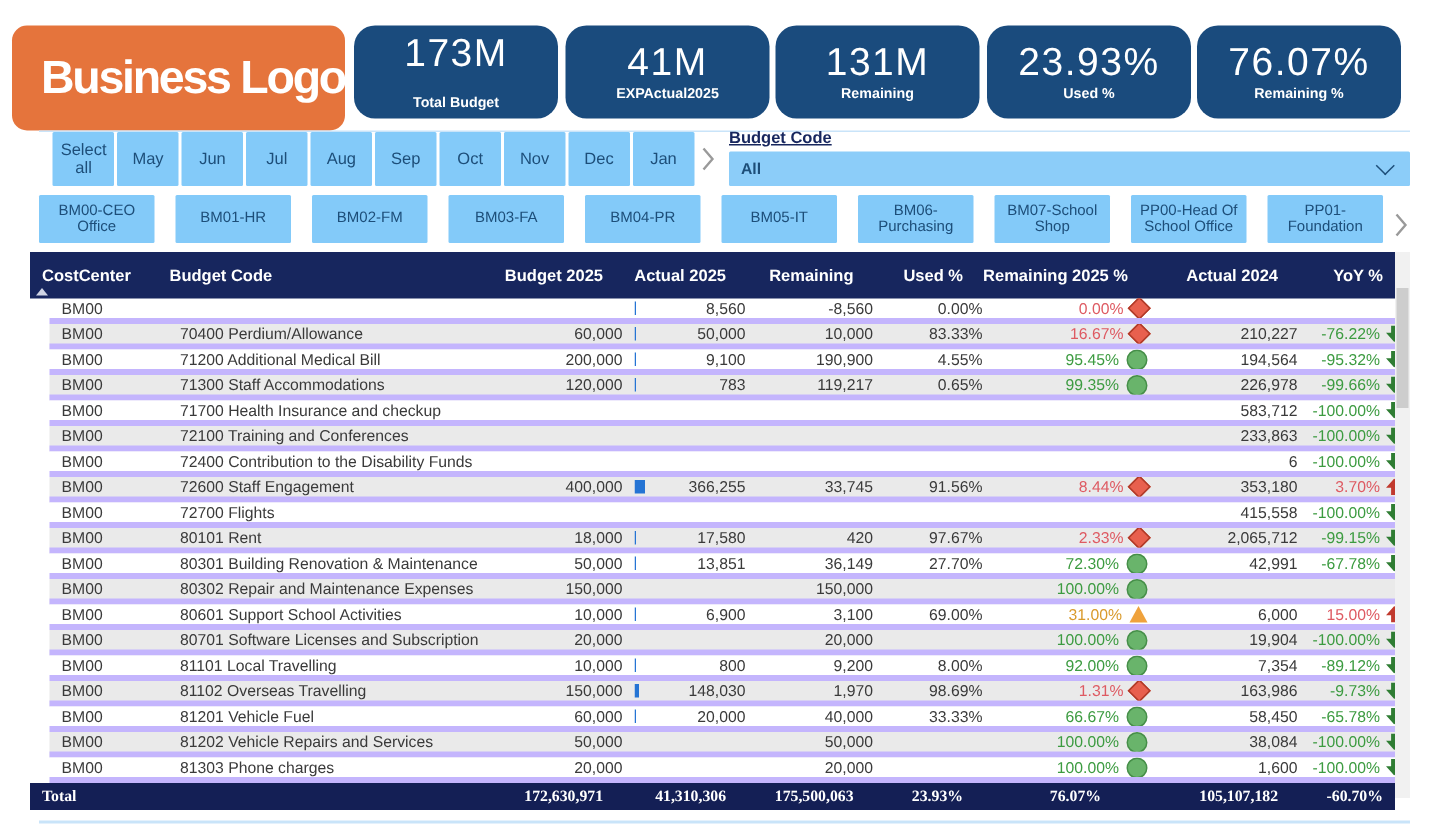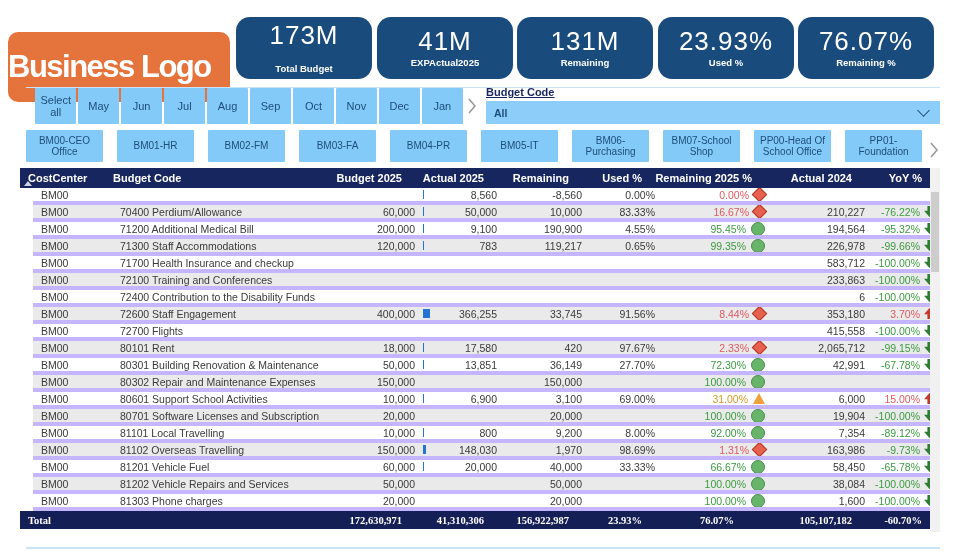--- a/index.html
+++ b/index.html
@@ -1,21 +1,21 @@
 <!DOCTYPE html>
 <html><head>
 <meta charset="utf-8">
 <style>
   html,body{margin:0;padding:0;background:#fff;}
   .canvas{position:relative;width:960px;height:551px;background:#ffffff;
           font-family:"Liberation Sans",sans-serif;overflow:hidden;}
 
   
   .logo{position:absolute;left:8px;top:17px;width:222px;height:70px;background:#E5743C;
-        border-radius:10px;display:flex;align-items:center;justify-content:flex-start;margin-top:15px;}
+        border-radius:10px;display:flex;align-items:center;justify-content:flex-end;}
   .logo span{color:#fff;font-size:31px;font-weight:800;letter-spacing:-1.5px;white-space:nowrap;}
 
   .kpi{position:absolute;top:17px;width:136px;height:62px;background:#1A4B7D;border-radius:14px;
        display:flex;flex-direction:column;align-items:center;justify-content:center;color:#fff;}
   .kpi .v{font-size:26px;letter-spacing:1px;line-height:1.05;}
   .kpi .l{font-size:9.5px;font-weight:700;margin-top:2px;}
 
   
   .hline{position:absolute;height:1px;background:#c9e4f9;}
   .months{position:absolute;left:35px;top:88px;width:428px;height:36px;display:flex;gap:1.5px;}
@@ -31,21 +31,21 @@
   .chev-down{width:8px;height:8px;border-right:1.6px solid #1D4E79;border-bottom:1.6px solid #1D4E79;
              transform:rotate(45deg);margin-right:12px;margin-top:-4px;}
 
   .ccs{position:absolute;left:26px;top:130px;width:896px;height:32px;display:flex;gap:14px;}
   .ccbtn{flex:1;background:#83CAF9;color:#1D4E79;font-size:10px;display:flex;align-items:center;
          justify-content:center;text-align:center;line-height:1.15;cursor:pointer;border-radius:1px;padding:0 2px;}
 
   
   .tbl{position:absolute;left:20px;top:168px;width:910px;}
   .grid{display:grid;grid-template-columns:85px 230px 75px 82px 85px 73px 110px 100px 70px;}
-  .thead{background:#17265E;color:#fff;font-weight:700;font-size:11px;height:20px;position:relative;}
+  .thead{background:#17265E;color:#fff;font-weight:700;font-size:11px;height:31px;position:relative;}
   .thead .hc{display:flex;align-items:center;padding:0 8px;white-space:nowrap;cursor:pointer;}
   .thead .hc.num{justify-content:flex-end;}
   .sort-tri{position:absolute;left:4px;bottom:2px;width:0;height:0;border-left:4px solid transparent;
             border-right:4px solid transparent;border-bottom:5px solid #cfd4e4;}
   .trow{height:17px;font-size:10.5px;color:#3a3a3a;background:#fff;border-bottom:4px solid #c4b5fd;
         box-sizing:border-box;cursor:pointer;margin-left:13px;}
   .trow.alt{background:#EAEAEA;}
   .tc{display:flex;align-items:center;padding:0 8px;white-space:nowrap;overflow:hidden;}
   .tc.num{justify-content:flex-end;}
   .tc.c1{padding-left:2px;}
@@ -579,21 +579,21 @@
               </svg>
             </span>
           </div>
         </div>
       </div>
     <div class="grid ttotal" id="totalHost">
         <div class="tc c0">Total</div>
         <div class="tc c1"></div>
         <div class="tc num c2">172,630,971</div>
         <div class="tc num c3">41,310,306</div>
-        <div class="tc num c4">156,922,987</div>
+        <div class="tc num c4">175,500,063</div>
         <div class="tc num c5">23.93%</div>
         <div class="tc num c6">76.07%<span class="ic none"></span></div>
         <div class="tc num c7">105,107,182</div>
         <div class="tc num c8">-60.70%</div>
       </div>
   </div>
 
   <div class="sb-track">
     <div class="sb-thumb"></div>
   </div>

